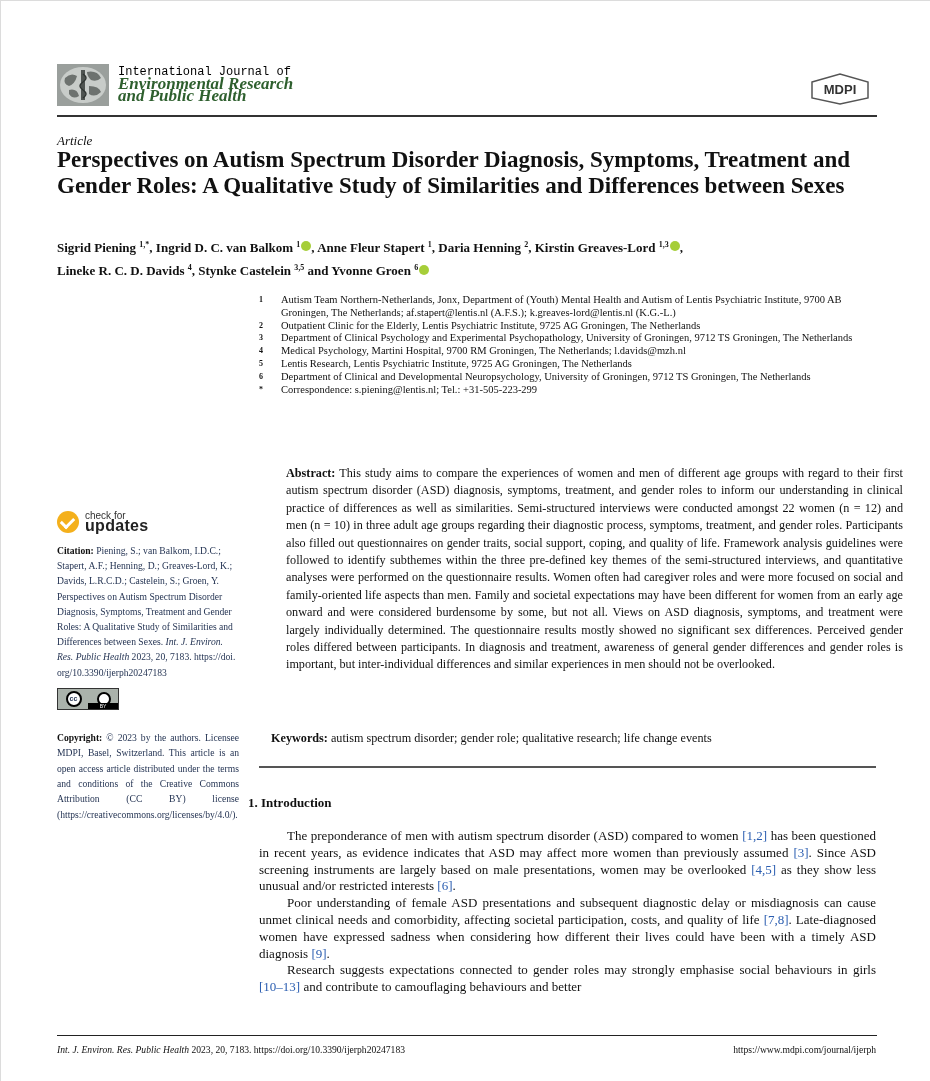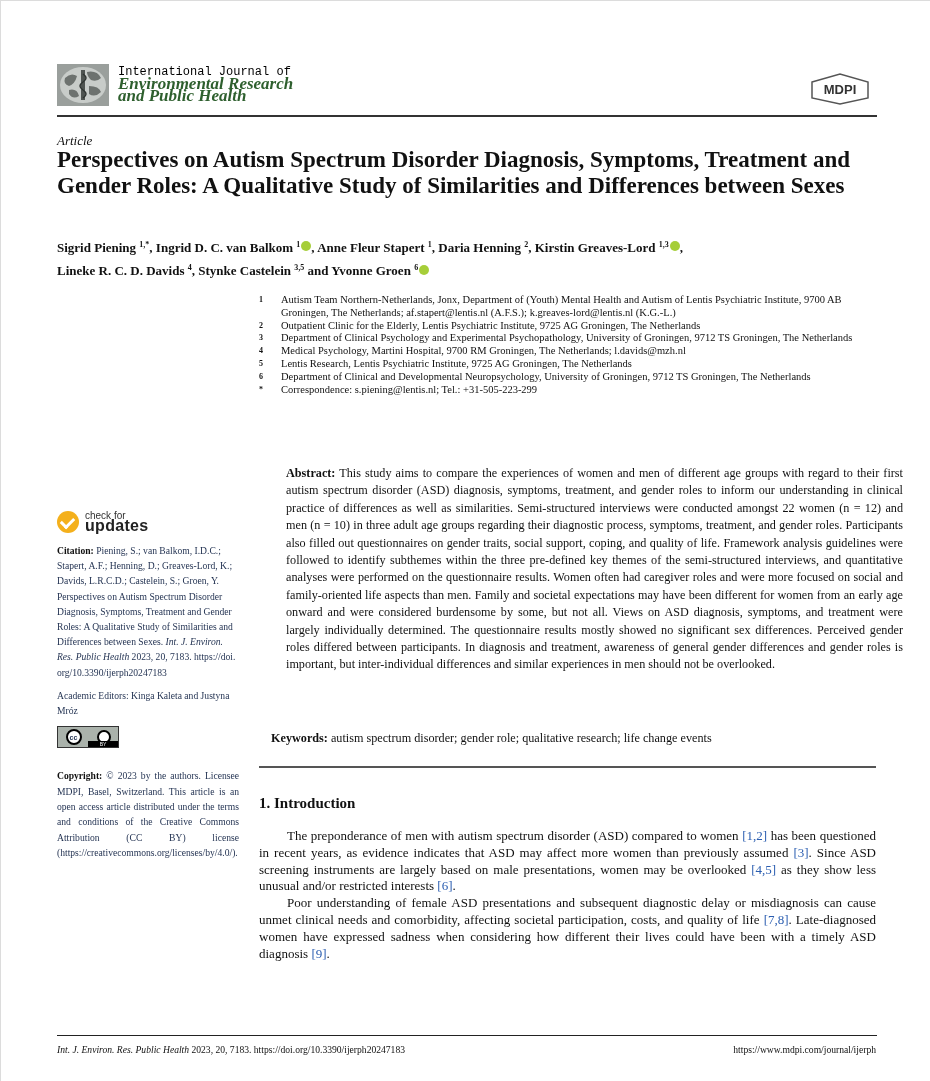--- a/index.html
+++ b/index.html
@@ -44,21 +44,21 @@
   .cc-badge .by { width: 14px; height: 14px; border-radius: 50%; border: 2px solid #000; background: #fff; }
   .cc-badge .bar { position: absolute; right: 0; bottom: 0; width: 30px; height: 6px; background: #000; color: #fff; font-size: 5px; text-align: center; line-height: 6px; font-family: "Liberation Sans", sans-serif; }
   .copyright { text-align: justify; line-height: 15.4px; margin-top: 20px; }
 
   
   .abstract { position: absolute; left: 259px; top: 465px; width: 617px; font-size: 12.2px; line-height: 17.4px; text-align: justify; margin-left: 27px; }
   .keywords { position: absolute; left: 259px; top: 731px; width: 617px; font-size: 12.2px; margin-left: 12px; }
   .mid-rule { position: absolute; left: 259px; top: 766px; width: 617px; height: 2px; background: #555; }
 
   
-  .section-heading { position: absolute; left: 259px; top: 795px; font-size: 15px; font-weight: bold; }
+  .section-heading { position: absolute; left: 248px; top: 795px; font-size: 13px; font-weight: bold; }
   .intro { position: absolute; left: 259px; top: 828px; width: 617px; font-size: 13px; line-height: 16.8px; text-align: justify; }
   .intro p { text-indent: 28px; }
   .cite { color: #2a5db0; }
 
   
   .footer-rule { position: absolute; left: 57px; top: 1035px; width: 820px; height: 1px; background: #222; }
   .footer-left { position: absolute; left: 57px; top: 1044px; font-size: 9.6px; }
   .footer-left i { font-style: italic; }
   .footer-right { position: absolute; right: 54px; top: 1044px; font-size: 9.6px; }
 </style>
@@ -143,24 +143,20 @@
 </div>
 
 <div class="sidebar">
   <p>
     <b>Citation:</b>
     <span>Piening, S.; van Balkom, I.D.C.; Stapert, A.F.; Henning, D.; Greaves-Lord, K.; Davids, L.R.C.D.; Castelein, S.; Groen, Y. Perspectives on Autism Spectrum Disorder Diagnosis, Symptoms, Treatment and Gender Roles: A Qualitative Study of Similarities and Differences between Sexes.</span>
     <i>Int. J. Environ. Res. Public Health</i>
     <span>2023, 20, 7183.</span>
     <span style="word-break:break-all;">https://doi.org/10.3390/ijerph20247183</span>
   </p>
-  <p>
-    <span>Academic Editors:</span>
-    <span>Kinga Kaleta and Justyna Mróz</span>
-  </p>
   <div class="cc-badge">
     <span class="cc">cc</span>
     <span class="by"></span>
     <span class="bar">BY</span>
   </div>
   <p class="copyright">
     <b>Copyright:</b>
     <span style="word-break:break-word;">© 2023 by the authors. Licensee MDPI, Basel, Switzerland. This article is an open access article distributed under the terms and conditions of the Creative Commons Attribution (CC BY) license (https://creativecommons.org/licenses/by/4.0/).</span>
   </p>
 </div>
@@ -176,19 +172,22 @@
 <div class="mid-rule"></div>
 
 <div class="section-heading">1. Introduction</div>
 <div class="intro">
   <p>
     <span>The preponderance of men with autism spectrum disorder (ASD) compared to women </span><span class="cite">[1,2]</span><span> has been questioned in recent years, as evidence indicates that ASD may affect more women than previously assumed </span><span class="cite">[3]</span><span>. Since ASD screening instruments are largely based on male presentations, women may be overlooked </span><span class="cite">[4,5]</span><span> as they show less unusual and/or restricted interests </span><span class="cite">[6]</span><span>.</span>
   </p>
   <p>
     <span>Poor understanding of female ASD presentations and subsequent diagnostic delay or misdiagnosis can cause unmet clinical needs and comorbidity, affecting societal participation, costs, and quality of life </span><span class="cite">[7,8]</span><span>. Late-diagnosed women have expressed sadness when considering how different their lives could have been with a timely ASD diagnosis </span><span class="cite">[9]</span><span>.</span>
   </p>
+  <p>
+    <span>Research suggests expectations connected to gender roles may strongly emphasise social behaviours in girls </span><span class="cite">[10–13]</span><span> and contribute to camouflaging behaviours and better</span>
+  </p>
 </div>
 
 <div class="footer-rule"></div>
 <div class="footer-left">
   <i>Int. J. Environ. Res. Public Health</i><span> 2023, 20, 7183. https://doi.org/10.3390/ijerph20247183</span>
 </div>
 <div class="footer-right">https://www.mdpi.com/journal/ijerph</div>
 
 </body></html>

